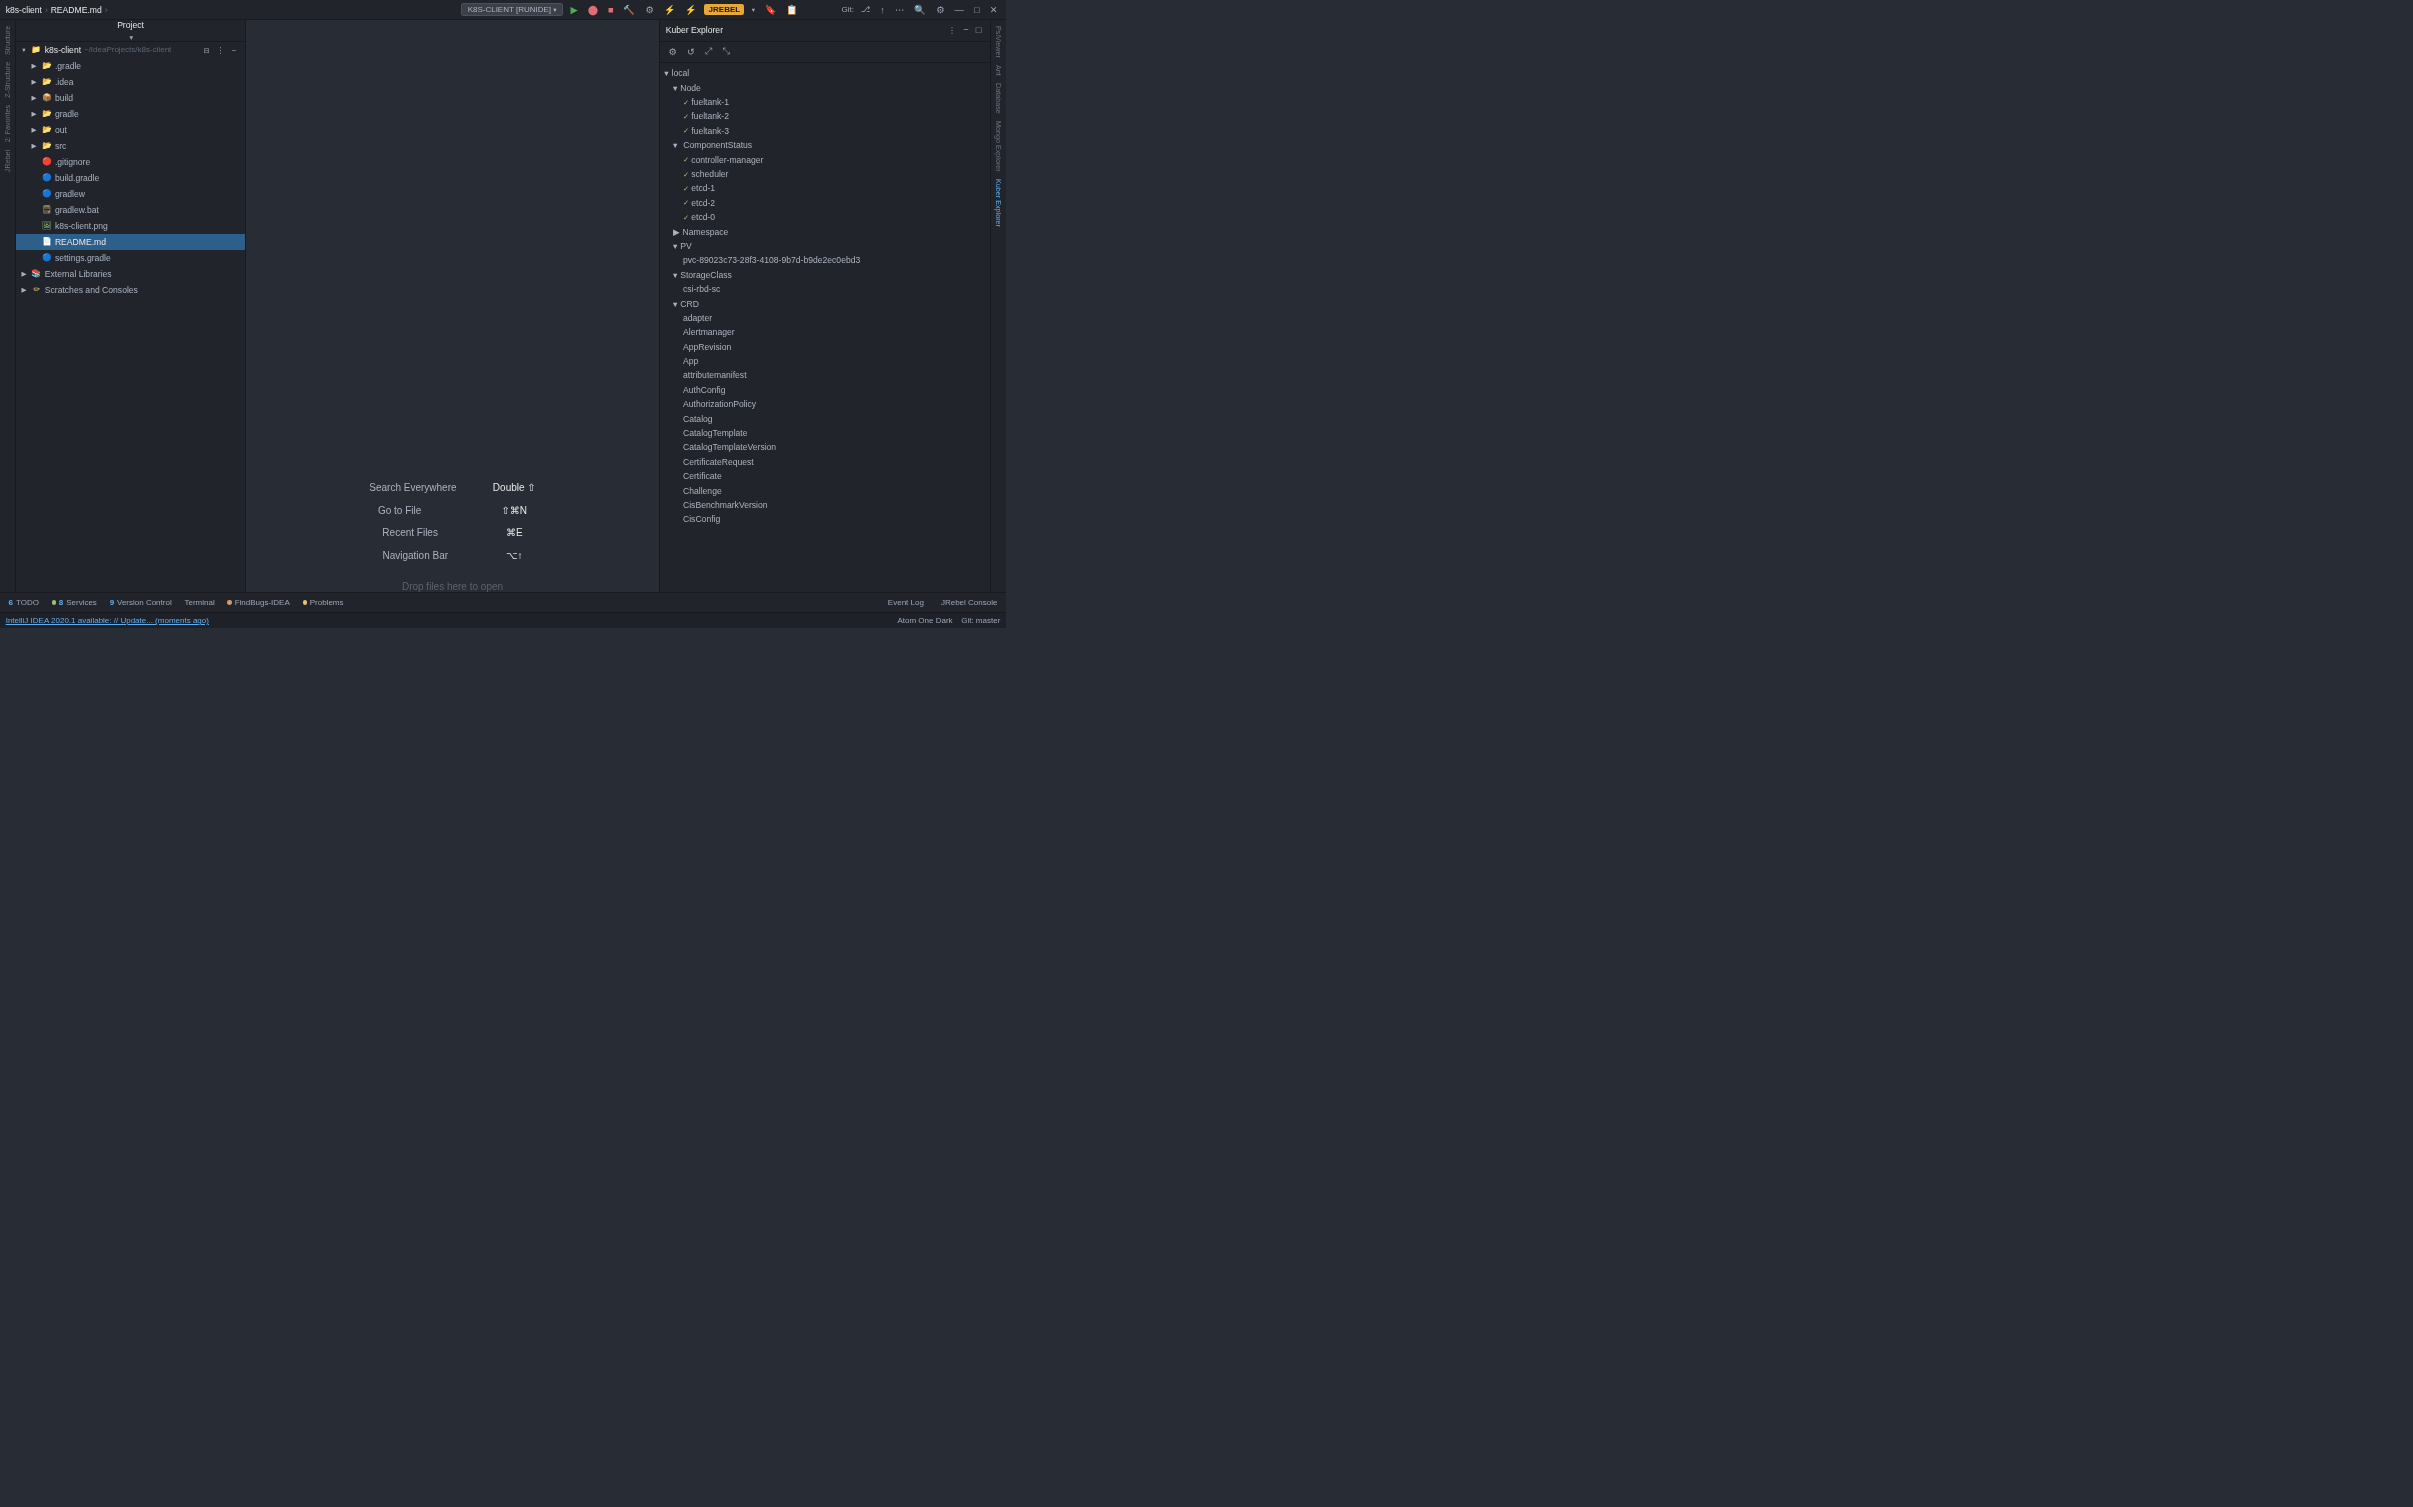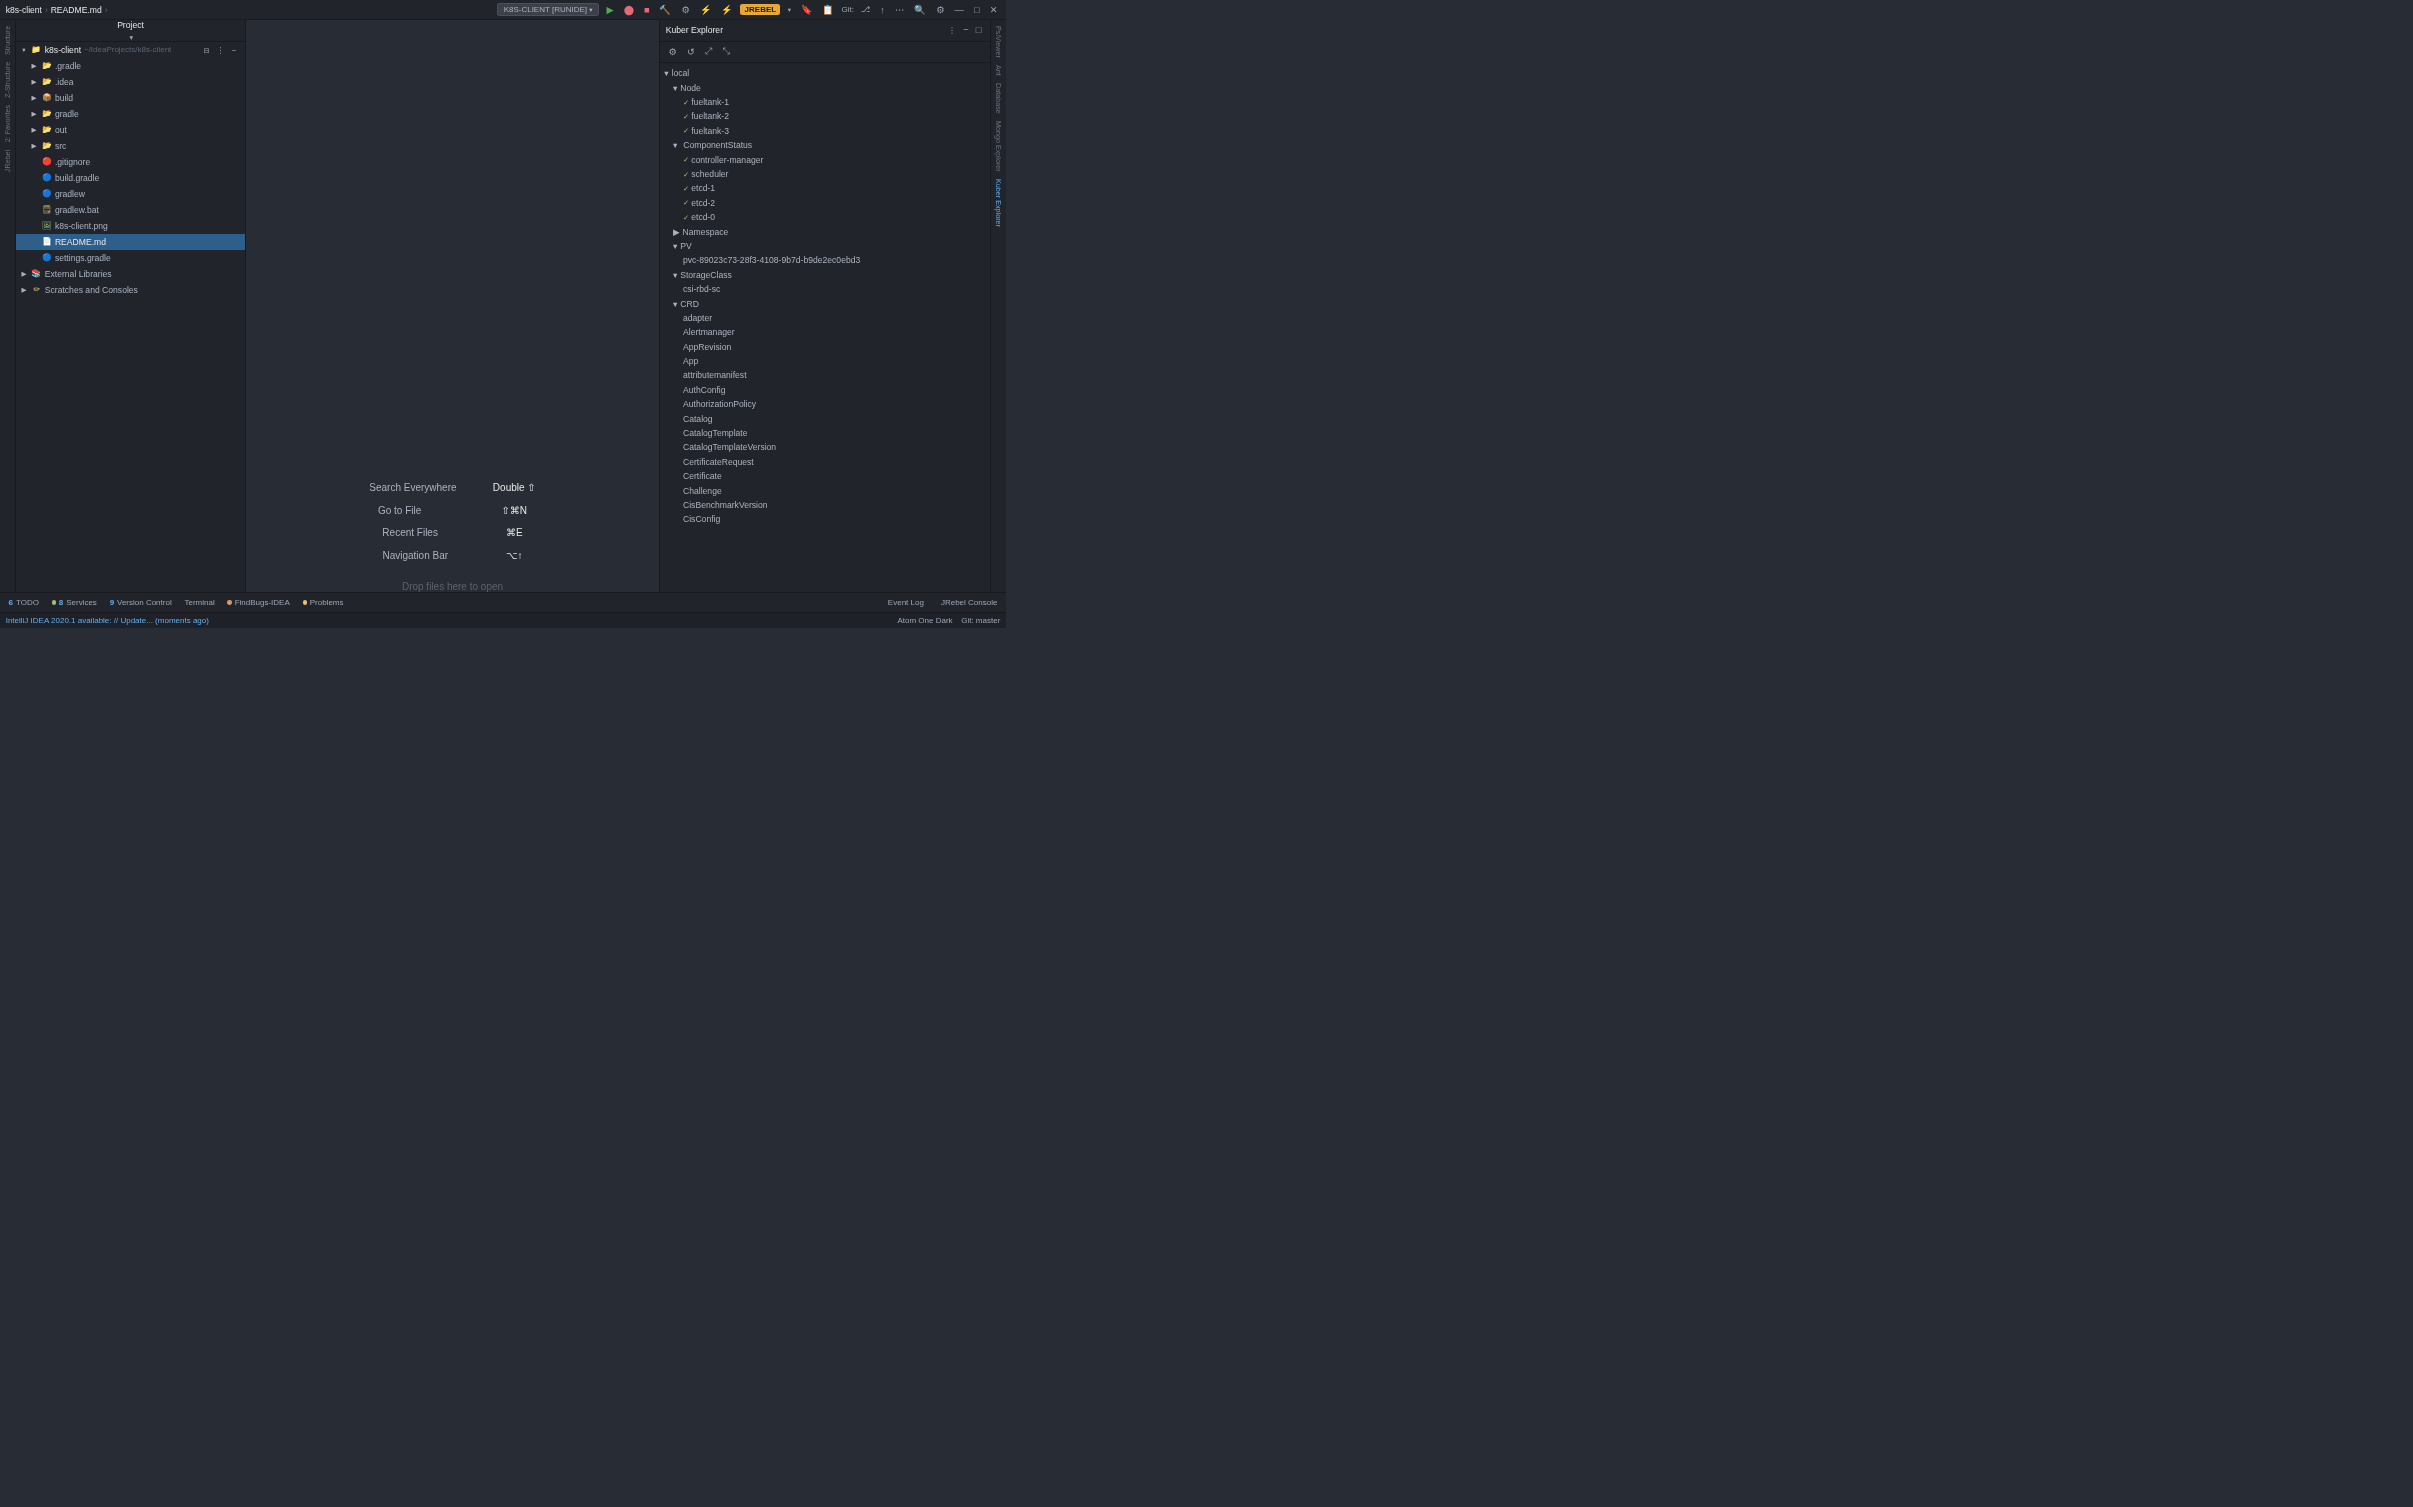--- a/index.html
+++ b/index.html
@@ -347,21 +347,21 @@
       display: flex;
       align-items: center;
       padding: 0 5.7px;
       font-size: 8px;
       color: #9da5b4;
       border-top: 0.7px solid #181a1f;
       flex-shrink: 0;
     }
     .status-left { display: flex; align-items: center; gap: 2.9px; }
     .status-right { margin-left: auto; display: flex; gap: 8.6px; align-items: center; }
-    .update-link { color: #61afef; cursor: pointer; }
+    .update-link { color: #61afef; cursor: pointer; text-decoration: underline; }
 
     
     .ind-0 { padding-left: 2.9px; }
     .ind-1 { padding-left: 13px; }
 
     .k-ind-0 { padding-left: 4.3px; }
     .k-ind-1 { padding-left: 13px; }
     .k-ind-2 { padding-left: 23px; }
   </style>
 </head>
@@ -383,21 +383,21 @@
     <button class="icon-btn" style="color:#e06c75;">⬤</button>
     <button class="icon-btn" style="color:#e06c75;">■</button>
     <button class="icon-btn">🔨</button>
     <button class="icon-btn">⚙</button>
     <button class="icon-btn" style="color:#e5c07b;">⚡</button>
     <button class="icon-btn" style="color:#e5c07b;">⚡</button>
     <span class="jrebel-badge">JREBEL</span>
     <button class="icon-btn" style="font-size:6.5px;">▾</button>
     <button class="icon-btn">🔖</button>
     <button class="icon-btn">📋</button>
-    <span style="color:#9da5b4;font-size:8px;">Git:</span>
+    <span style="color:#9da5b4;font-size:8px;margin-left:36px;">Git:</span>
     <button class="icon-btn" style="font-size:8px;">⎇</button>
     <button class="icon-btn">↑</button>
     <button class="icon-btn">⋯</button>
     <button class="icon-btn">🔍</button>
     <button class="icon-btn">⚙</button>
     <button class="icon-btn">—</button>
     <button class="icon-btn">□</button>
     <button class="icon-btn">✕</button>
   </div>
 </div>

